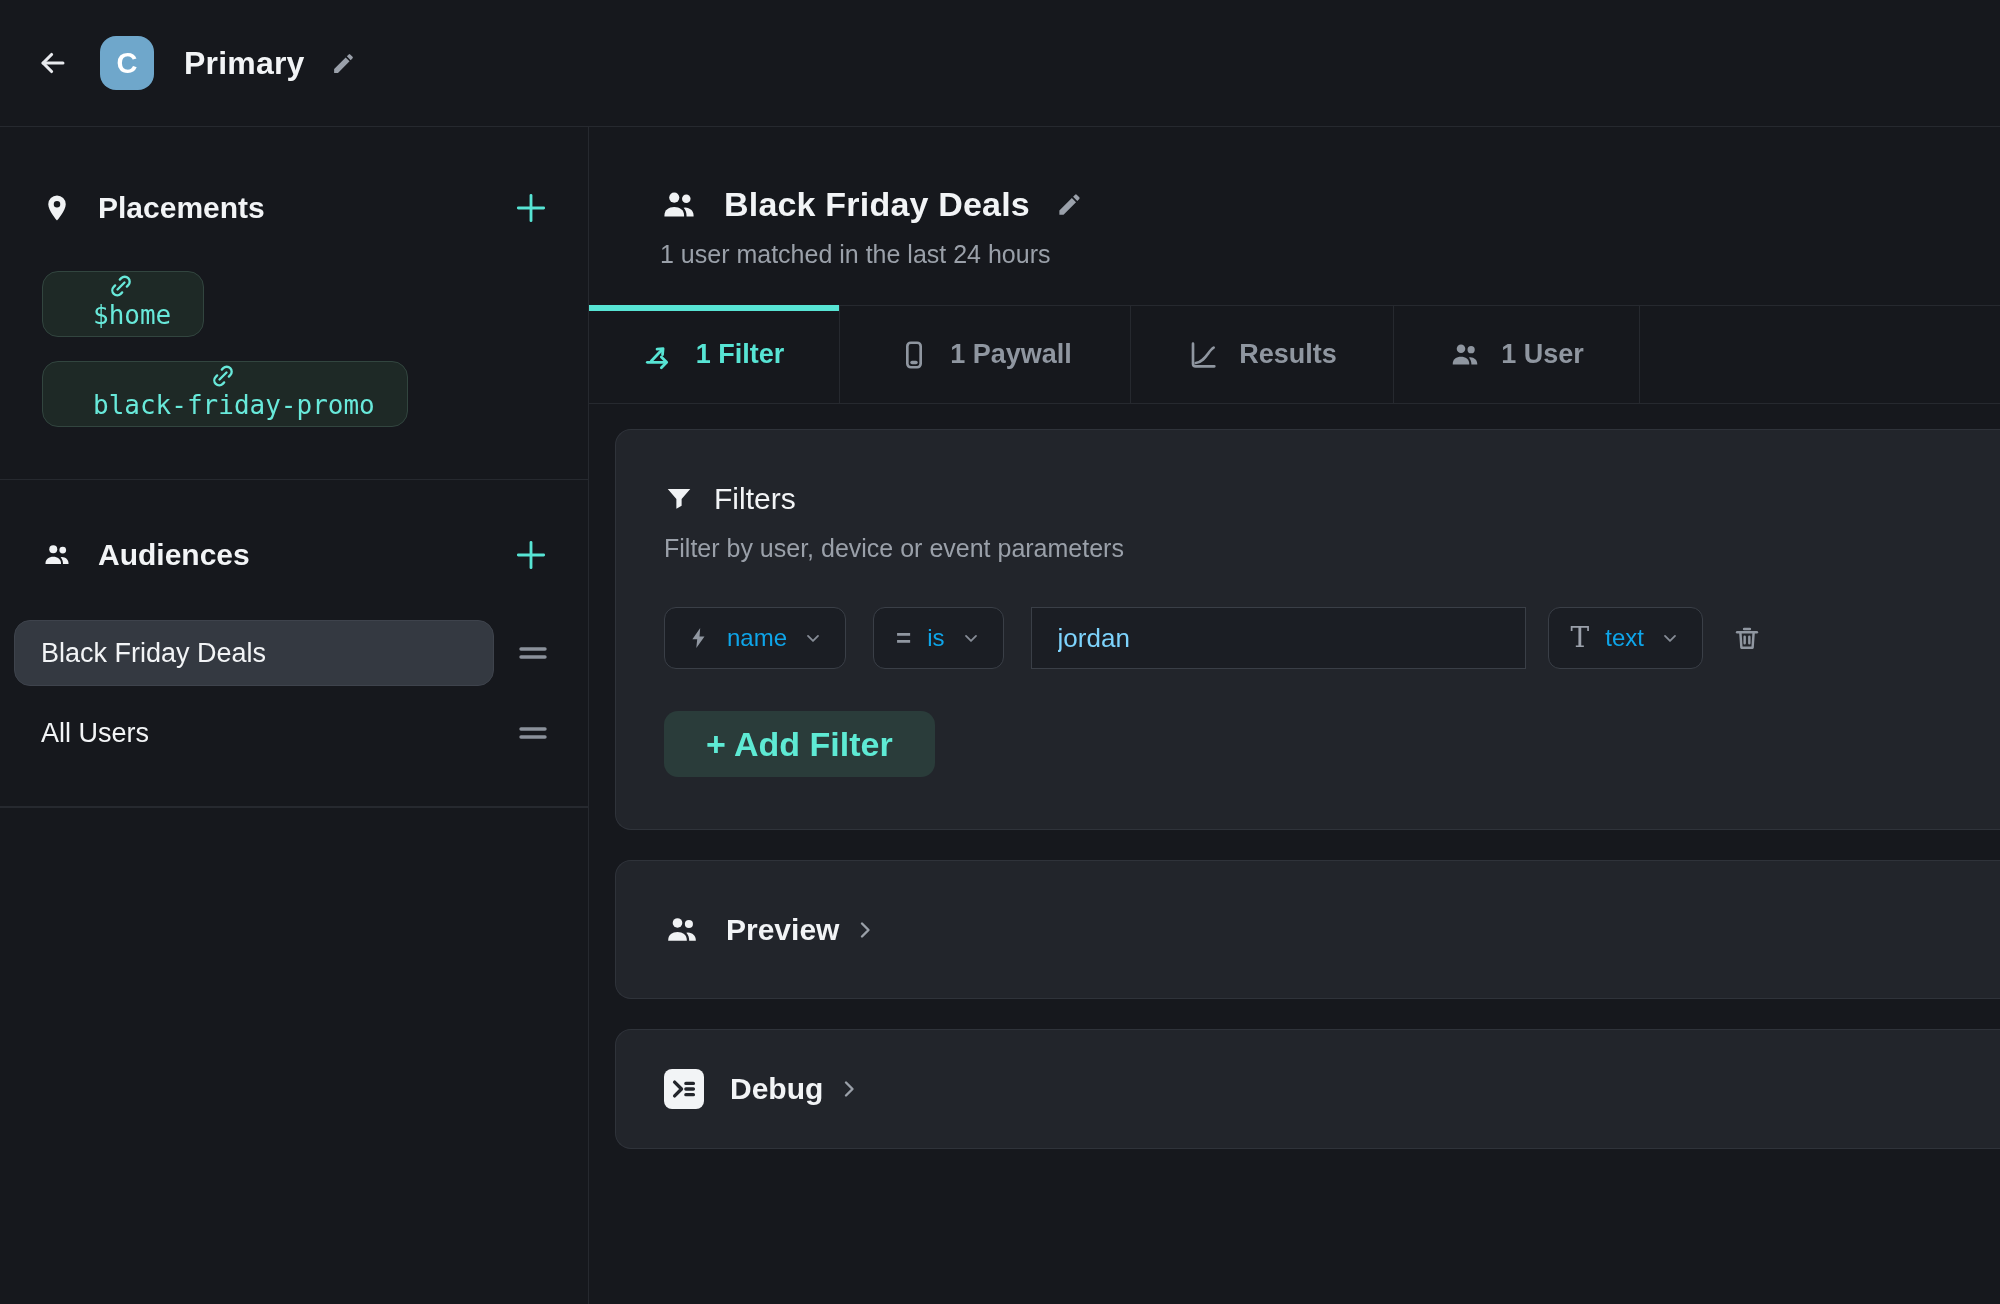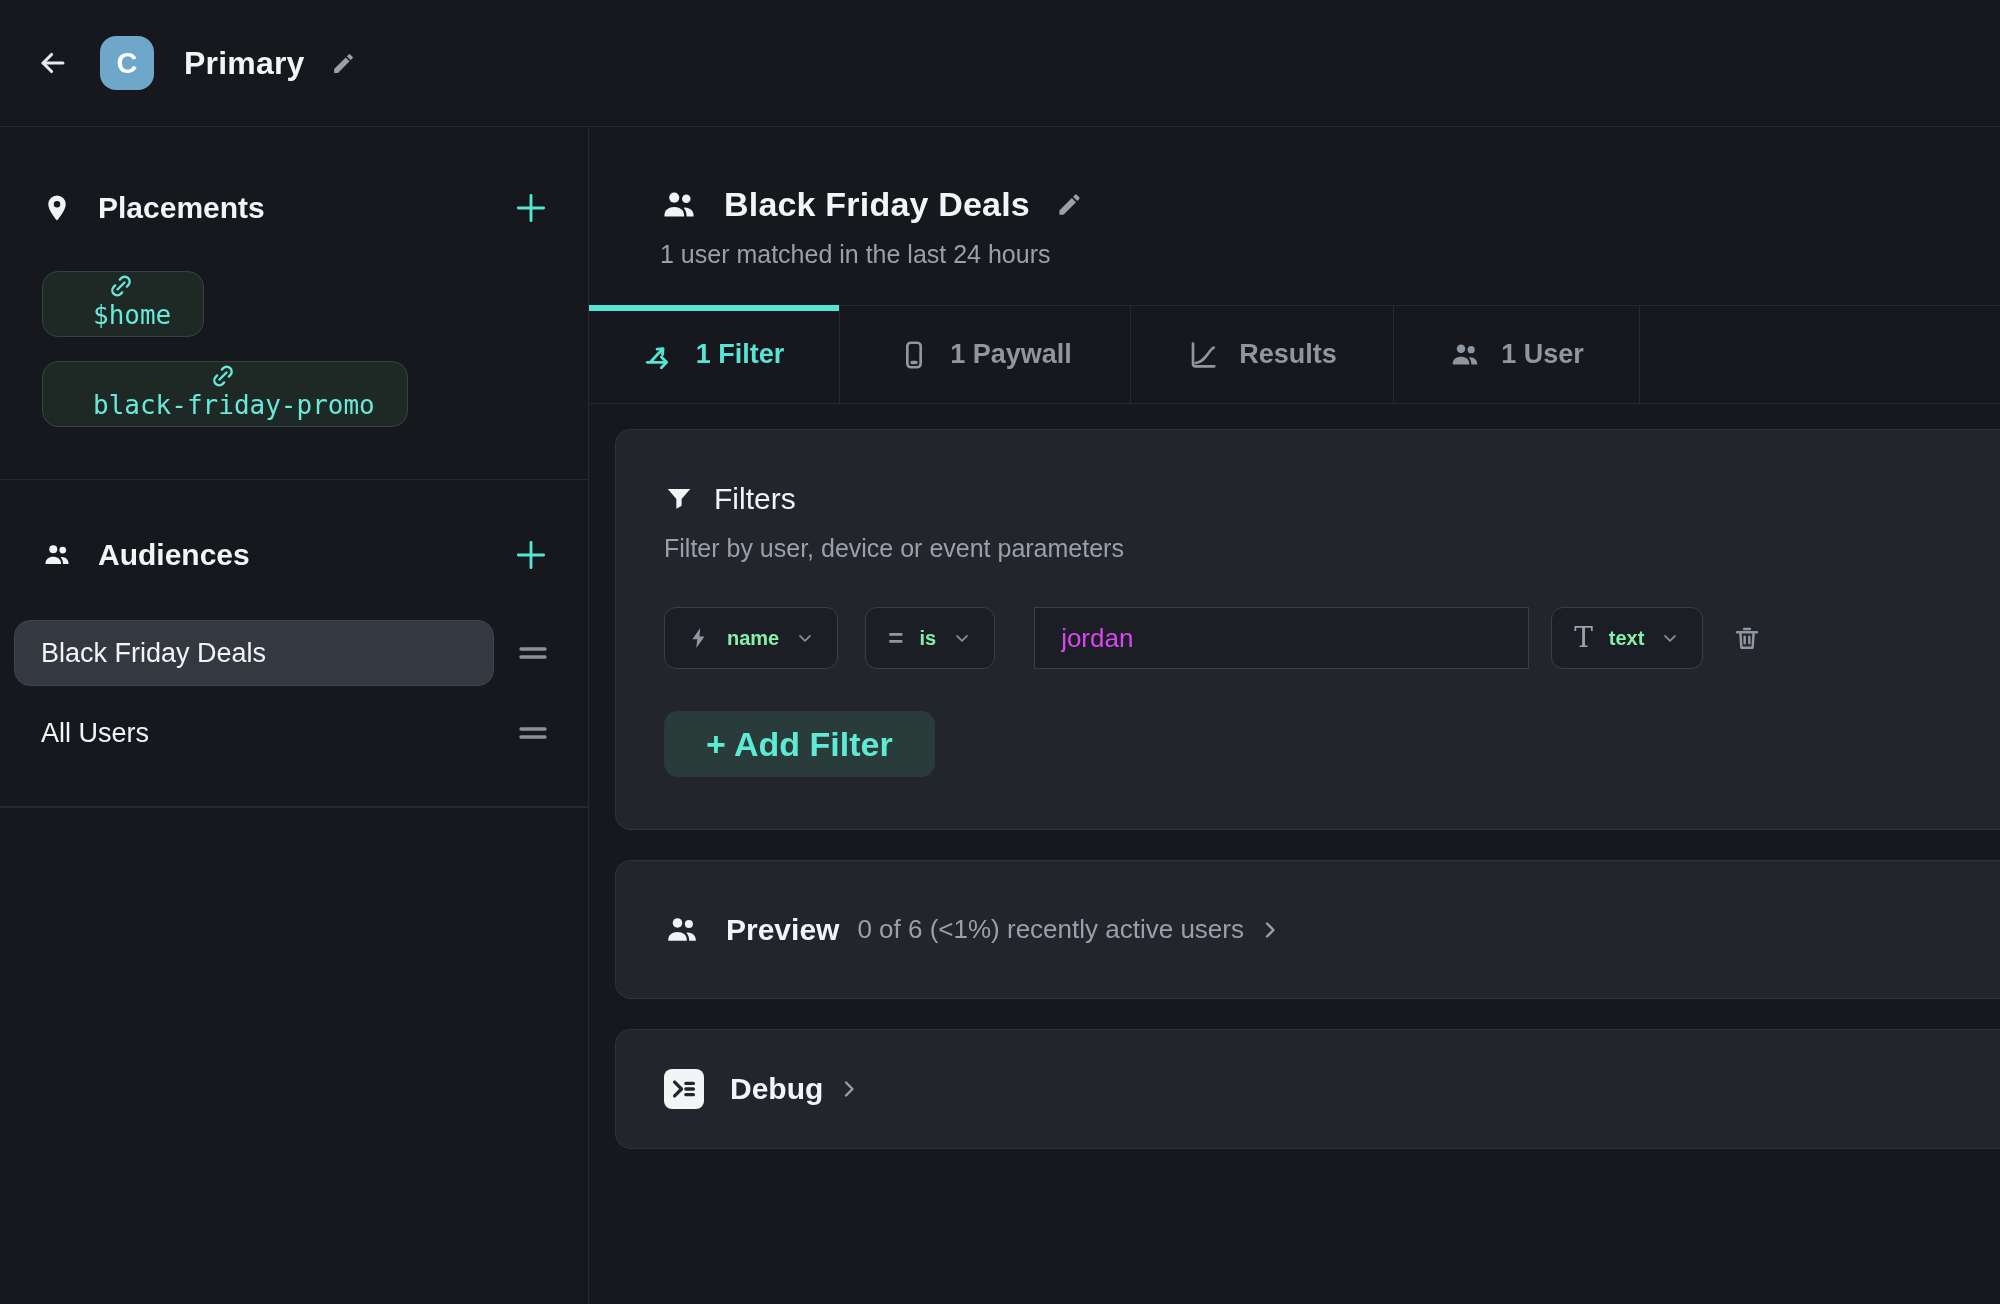--- a/index.html
+++ b/index.html
@@ -91,26 +91,26 @@
   .filters-card{margin-top:25px;padding:52px 48px 52px 48px;}
   .fc-head{display:flex;align-items:center;}
   .fc-head .f-icon{width:30px;height:30px;color:#f0f2f4;display:flex;flex:none;}
   .fc-title{font-size:30px;font-weight:400;margin-left:20px;}
   .fc-sub{margin-top:18px;font-size:25px;color:var(--muted);}
 
   .filter-row{margin-top:44px;display:flex;align-items:center;}
   .control{height:62px;border-radius:12px;background:var(--control-bg);border:1px solid var(--control-border);
            display:inline-flex;align-items:center;padding:0 22px;cursor:pointer;}
   .control .ctl-icon{color:#9097a1;display:flex;flex:none;}
-  .ctl-label{font-size:20px;color:#86efac;margin-left:16px;font-weight:700;}
+  .ctl-label{font-size:24px;color:#0ea5e9;margin-left:16px;font-weight:400;}
   .ctl-chevron{color:#868c96;margin-left:16px;display:flex;}
   .op-icon{font-size:26px;font-weight:700;color:#9097a1;line-height:1;}
   .type-icon{font-family:"DejaVu Serif",serif;font-size:28px;color:#9ba1ab;line-height:1;}
-  .filter-input{height:62px;width:495px;margin-left:39px;border-radius:0;background:var(--control-bg);
-                border:1px solid var(--control-border);color:#d946ef;font-size:26px;padding:0 26px;outline:none;
+  .filter-input{height:62px;width:495px;margin-left:27px;border-radius:0;background:var(--control-bg);
+                border:1px solid var(--control-border);color:#7dd3fc;font-size:26px;padding:0 26px;outline:none;
                 font-family:"Liberation Sans",sans-serif;}
   .gap27{margin-left:27px;}
   .gap22{margin-left:22px;}
   .trash{color:#9097a1;margin-left:30px;display:flex;cursor:pointer;}
 
   .add-filter{margin-top:42px;display:inline-flex;align-items:center;height:66px;padding:0 42px;border-radius:14px;
               background:var(--addfilter-bg);color:#5eead4;font-size:34px;font-weight:700;cursor:pointer;}
 
   .row-card{margin-top:30px;height:139px;display:flex;align-items:center;padding:0 48px;}
   .rc-icon{width:36px;height:36px;color:#f0f2f4;display:flex;flex:none;}
@@ -379,21 +379,20 @@
         <div class="card row-card">
           <span class="rc-icon">
             <svg width="36" height="36" viewBox="0 0 24 24" fill="currentColor">
                 <circle cx="9" cy="7.3" r="3.2"></circle>
                 <path d="M2.8 18.6c0-3.4 2.8-5.3 6.2-5.3s6.2 1.9 6.2 5.3v.6H2.8z"></path>
                 <circle cx="16.6" cy="8" r="2.7"></circle>
                 <path d="M16 13.6c2.9.2 5.2 2 5.2 4.9v.7h-4.4c0-2.2-.6-4-1.9-5.4z"></path>
               </svg>
           </span>
           <span class="rc-title">Preview</span>
-          <span class="rc-sub">0 of 6 (&lt;1%) recently active users</span>
           <span class="rc-chevron">
             <svg width="24" height="24" viewBox="0 0 24 24" fill="none" stroke="currentColor" stroke-width="2.4" stroke-linecap="round" stroke-linejoin="round">
                 <path d="M9 5.5l6.5 6.5L9 18.5"></path>
               </svg>
           </span>
         </div>
 
         <div class="card row-card debug-card">
           <span class="term-box">
             <svg width="30" height="30" viewBox="0 0 24 24" fill="none" stroke="#22252b" stroke-width="2.7" stroke-linecap="round" stroke-linejoin="round">

